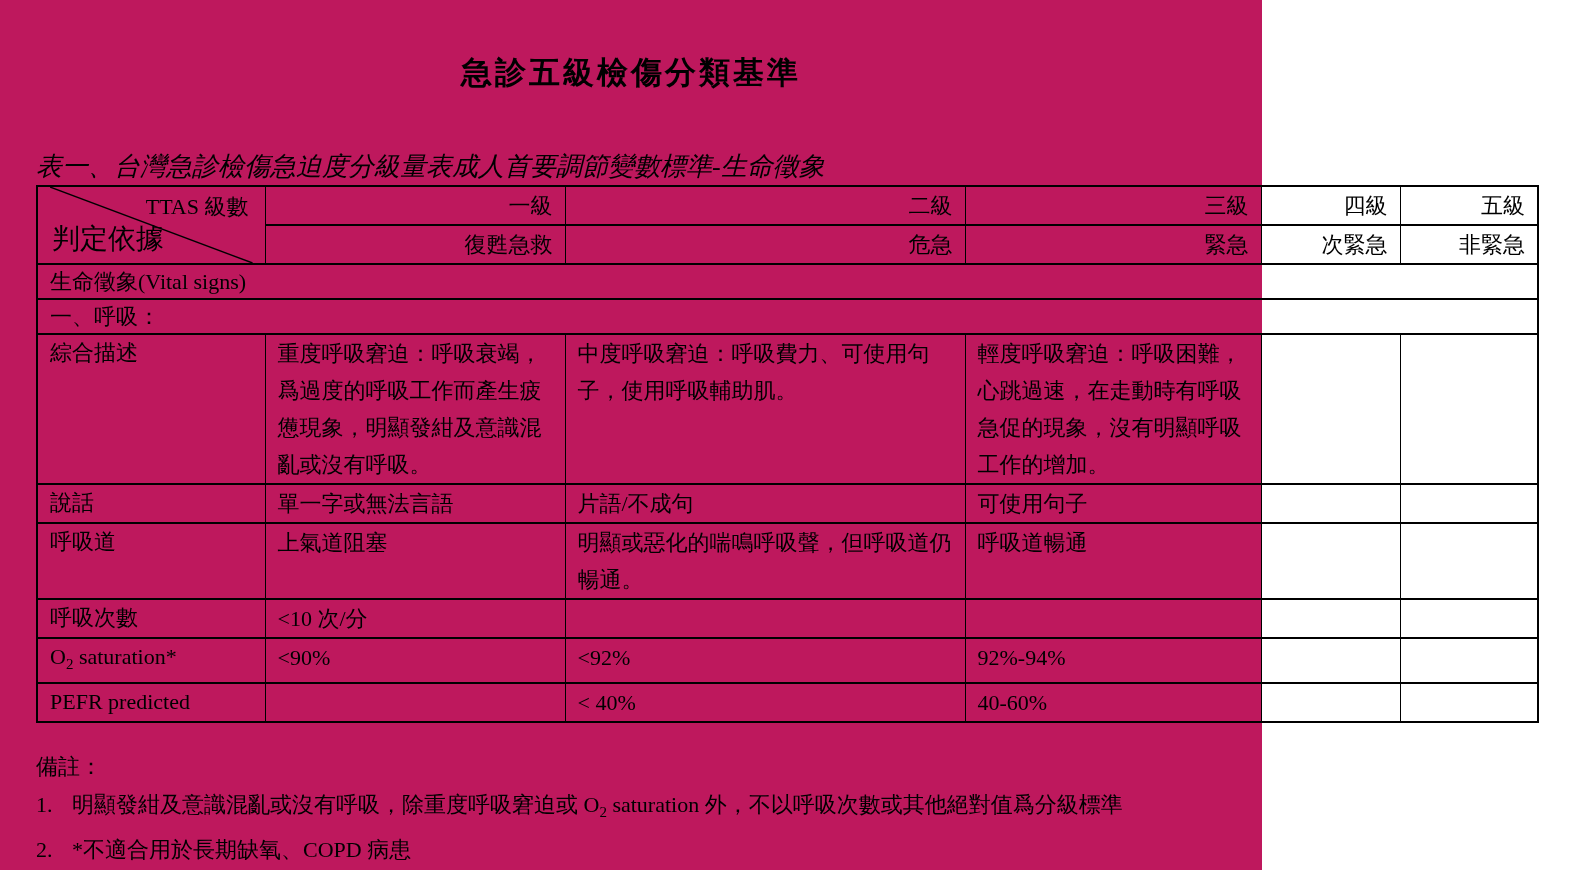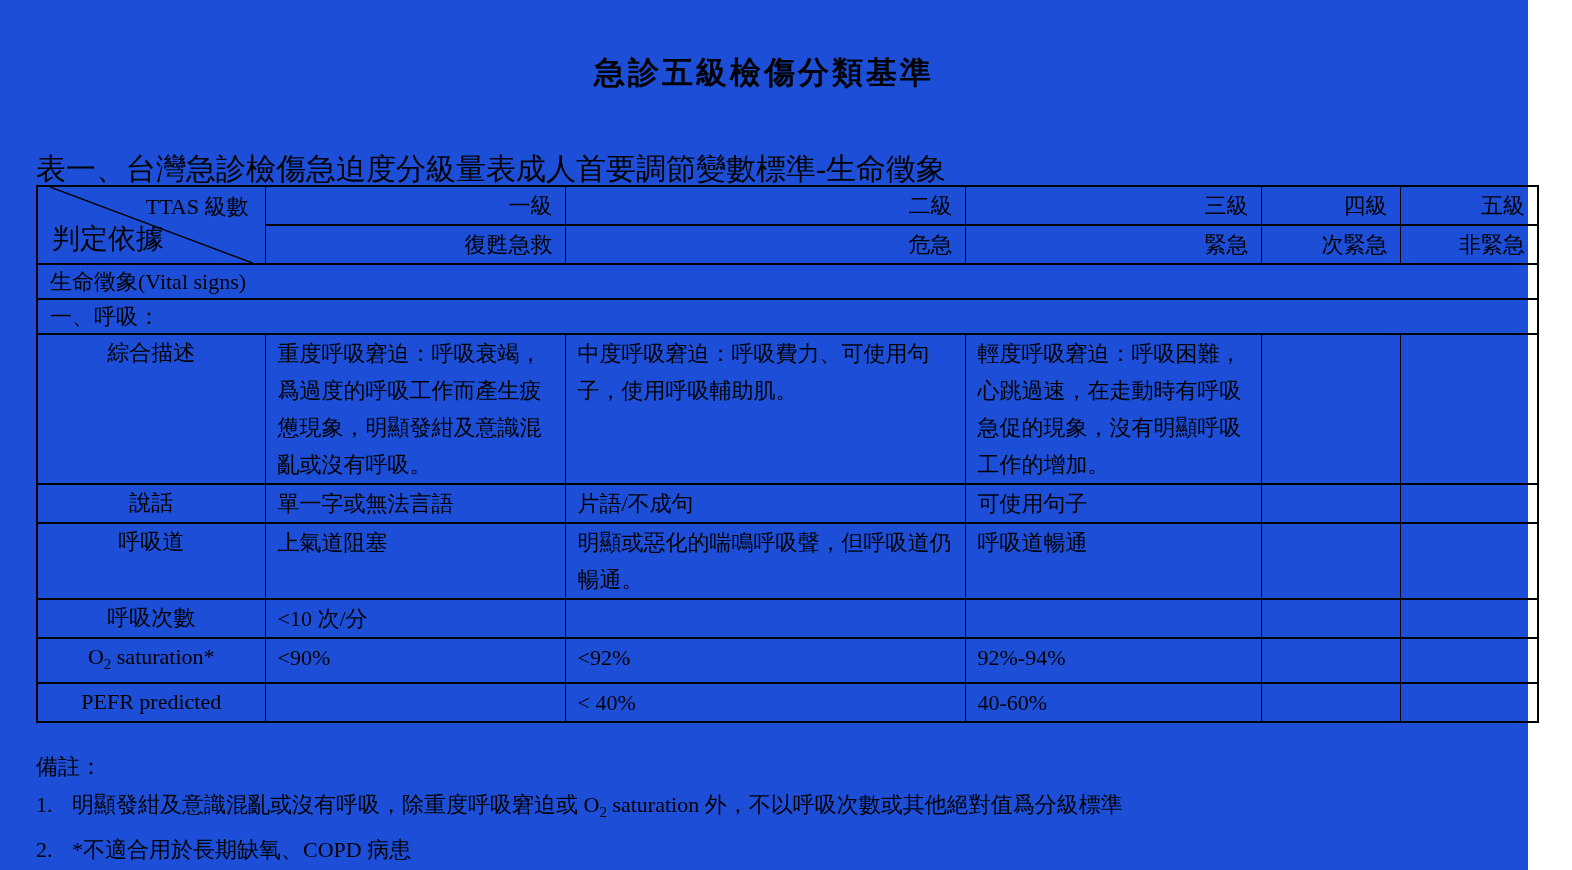--- a/index.html
+++ b/index.html
@@ -7,39 +7,40 @@
     padding: 0;
     background: #ffffff;
     width: 1572px;
     height: 870px;
     overflow: hidden;
     font-family: "Liberation Serif", "DejaVu Serif", serif;
     color: #000000;
   }
   .page {
     position: relative;
-    width: 1528px;
+    width: 1262px;
     height: 870px;
-    background: #1d4ed8;
+    background: #be185d;
   }
   .doc-title {
     position: absolute;
     top: 52px;
     left: 0;
     width: 100%;
     text-align: center;
     font-size: 31px;
     font-weight: bold;
     letter-spacing: 3px;
   }
   .table-caption {
     position: absolute;
     top: 149px;
     left: 36px;
-    font-size: 30px;
+    font-size: 26px;
+    font-style: italic;
   }
   table.triage {
     position: absolute;
     top: 185px;
     left: 36px;
     width: 1501px;
     border-collapse: collapse;
     table-layout: fixed;
     border: 2px solid #000;
   }
@@ -60,21 +61,20 @@
   td.hd {
     text-align: right;
     vertical-align: middle;
   }
   td.sec {
     text-align: left;
     vertical-align: middle;
     padding-left: 2px;
   }
   td.lbl {
-    text-align: center;
     vertical-align: top;
     line-height: 36px;
   }
   td.dc {
     text-align: left;
     vertical-align: top;
     line-height: 37px;
     padding: 0 1px 0 2px;
   }
   td.corner { padding: 0; vertical-align: top; }

